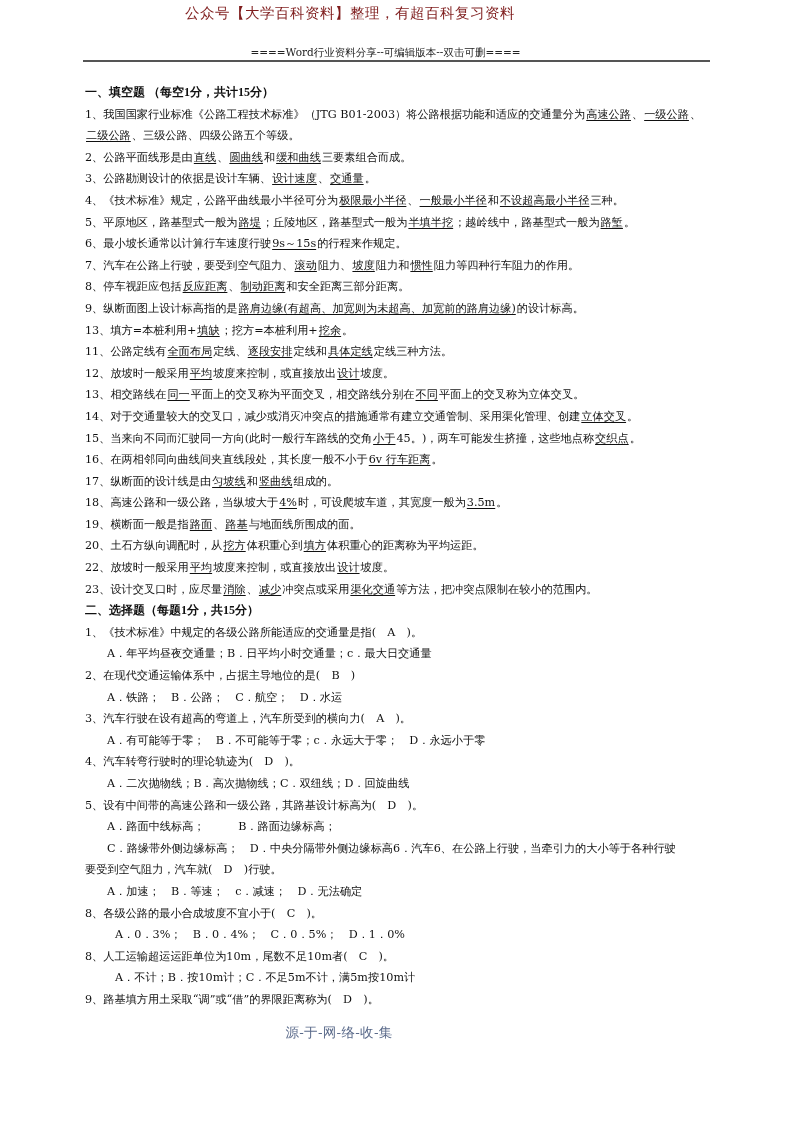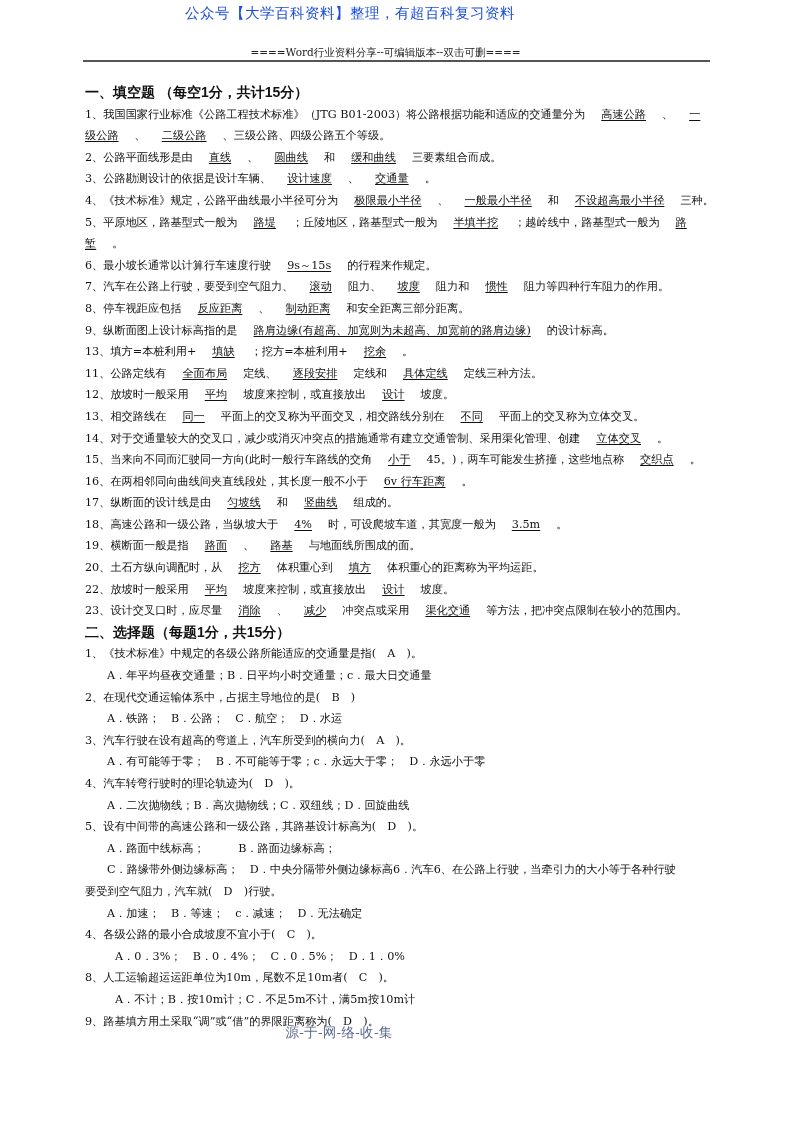--- a/index.html
+++ b/index.html
@@ -1,27 +1,27 @@
 <!DOCTYPE html>
 <html><head>
   <meta charset="utf-8">
   <style>
     html, body { margin: 0; padding: 0; background: #ffffff; }
     body { width: 793px; height: 1122px; position: relative; overflow: hidden;
       font-family: "DejaVu Serif", "Liberation Serif", serif; color: #111; }
     .top-title { position: absolute; top: 4px; left: 0; width: 700px; text-align: center;
-      font-size: 14.5px; color: #1d4ed8; letter-spacing: 0.5px; }
+      font-size: 14.5px; color: #7f1d1d; letter-spacing: 0.5px; }
     .header-line { position: absolute; top: 46px; left: 72px; width: 627px; text-align: center;
       font-size: 10.5px; color: #222; }
     .header-rule { position: absolute; top: 60px; left: 83px; width: 627px; height: 2px; background: #555; }
     .content { position: absolute; top: 82px; left: 85px; width: 625px; font-size: 11.2px; line-height: 21.6px; }
-    .section-title { font-family: Liberation Sans, sans-serif; font-weight: bold; font-size: 14px; }
+    .section-title { font-family: Liberation Serif, serif; font-weight: bold; font-size: 12px; }
     .line { white-space: nowrap; }
     .wrap { white-space: normal; }
-    .blank { text-decoration: underline; text-underline-offset: 2px; text-decoration-thickness: 1px; padding: 0 16px; }
+    .blank { text-decoration: underline; text-underline-offset: 2px; text-decoration-thickness: 1px; padding: 0 1px; }
     .opts { padding-left: 22px; white-space: pre; }
     .footer { position: absolute; top: 1024px; left: 0; width: 678px; text-align: center;
       font-size: 13.5px; color: #5a6a8a; letter-spacing: 0.3px; }
   </style>
 </head>
 <body>
 
 <div class="top-title">公众号【大学百科资料】整理，有超百科复习资料</div>
 <div class="header-line">====Word行业资料分享--可编辑版本--双击可删====</div>
 <div class="header-rule"></div>
@@ -60,20 +60,20 @@
   <div class="opts">A．铁路；　B．公路；　C．航空；　D．水运</div>
   <div class="line">3、汽车行驶在设有超高的弯道上，汽车所受到的横向力(　A　)。</div>
   <div class="opts">A．有可能等于零；　B．不可能等于零；c．永远大于零；　D．永远小于零</div>
   <div class="line">4、汽车转弯行驶时的理论轨迹为(　D　)。</div>
   <div class="opts">A．二次抛物线；B．高次抛物线；C．双纽线；D．回旋曲线</div>
   <div class="line">5、设有中间带的高速公路和一级公路，其路基设计标高为(　D　)。</div>
   <div class="opts">A．路面中线标高；　　　B．路面边缘标高；</div>
   <div class="opts" style="white-space:nowrap">C．路缘带外侧边缘标高；　D．中央分隔带外侧边缘标高6．汽车6、在公路上行驶，当牵引力的大小等于各种行驶</div>
   <div class="line">要受到空气阻力，汽车就(　D　)行驶。</div>
   <div class="opts">A．加速；　B．等速；　c．减速；　D．无法确定</div>
-  <div class="line">4、各级公路的最小合成坡度不宜小于(　C　)。</div>
+  <div class="line">8、各级公路的最小合成坡度不宜小于(　C　)。</div>
   <div class="opts" style="padding-left:30px">A．0．3%；　B．0．4%；　C．0．5%；　D．1．0%</div>
   <div class="line">8、人工运输超运运距单位为10m，尾数不足10m者(　C　)。</div>
   <div class="opts" style="padding-left:30px">A．不计；B．按10m计；C．不足5m不计，满5m按10m计</div>
   <div class="line">9、路基填方用土采取“调”或“借”的界限距离称为(　D　)。</div>
 </div>
 
 <div class="footer">源-于-网-络-收-集</div>
 
 </body></html>

